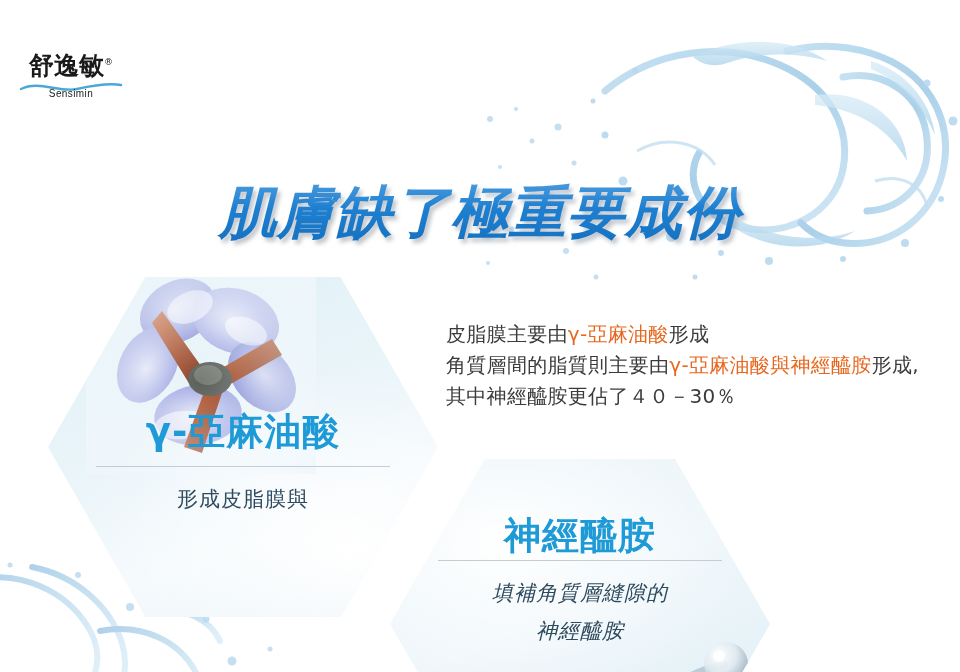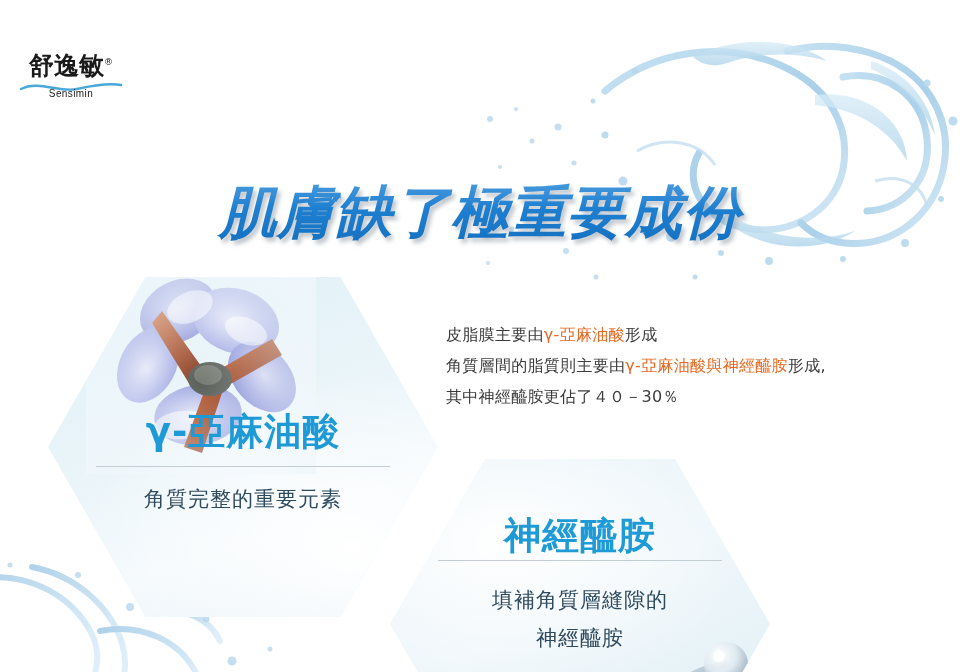--- a/index.html
+++ b/index.html
@@ -50,21 +50,21 @@
     white-space:nowrap;line-height:70px;
     background:linear-gradient(180deg,#4f9fe0 0%,#1e7fd0 45%,#1470c0 100%);
     -webkit-background-clip:text;background-clip:text;
     color:#1d7ecb;-webkit-text-fill-color:transparent;
     filter:drop-shadow(3px 4px 2px rgba(140,150,160,.55));
   }
 
   
   #para{
     position:absolute;left:446px;top:278px;width:500px;
-    font-size:16px;line-height:31px;color:#3b3b3b;
+    font-size:20px;line-height:31px;color:#3b3b3b;
     letter-spacing:.3px;
   }
   #para .hl{color:#e8671f;}
   #para .ln{white-space:nowrap;}
 
   
   .hex{
     position:absolute;
     -webkit-clip-path:polygon(25% 0%,75% 0%,100% 50%,75% 100%,25% 100%,0% 50%);
     clip-path:polygon(25% 0%,75% 0%,100% 50%,75% 100%,25% 100%,0% 50%);
@@ -94,21 +94,21 @@
 
   .hex-rule{position:absolute;height:0;border-top:1px solid #c3cdd4;}
   #hex1 .hex-rule{left:48px;right:48px;top:189px;}
   #hex2 .hex-rule{left:48px;right:48px;top:101px;}
 
   .hex-desc{
     position:absolute;width:100%;text-align:center;
     font-size:21px;color:#2e4a5e;line-height:38px;letter-spacing:1px;
   }
   #hex1 .hex-desc{top:203px;}
-  #hex2 .hex-desc{top:122px;}
+  #hex2 .hex-desc{top:115px;font-style:italic;}
 
   
   .flower{position:absolute;left:38px;top:-8px;width:230px;height:205px;}
 
   
   .bubbles{position:absolute;right:6px;bottom:-6px;width:210px;height:175px;}
 </style>
 </head>
 <body>
 
@@ -282,21 +282,21 @@
             <ellipse cx="122" cy="106" rx="14" ry="10" fill="#7d8379" opacity=".85"></ellipse>
           </g>
 
           <rect x="0" y="0" width="230" height="205" fill="url(#haze)"></rect>
         </svg>
       </div>
 
       <div class="hex-title">γ-亞麻油酸</div>
       <div class="hex-rule"></div>
       <div class="hex-desc">
-        <div>角質完整的重要元素</div>
+        <div>形成皮脂膜與</div>
       </div>
     </div>
   </div>
 
   <div class="hex" id="hex2">
     <div class="inner">
 
       <div class="bubbles">
         <svg width="210" height="175" viewBox="0 0 210 175">
           <defs>

